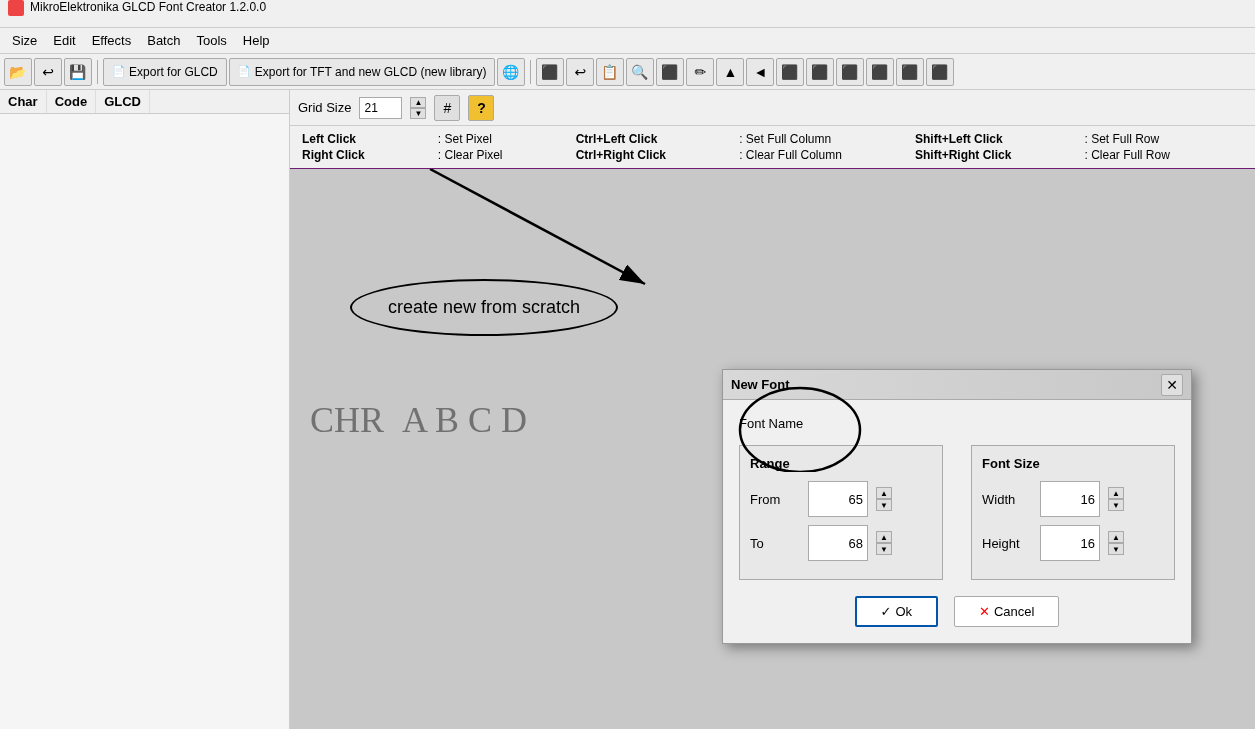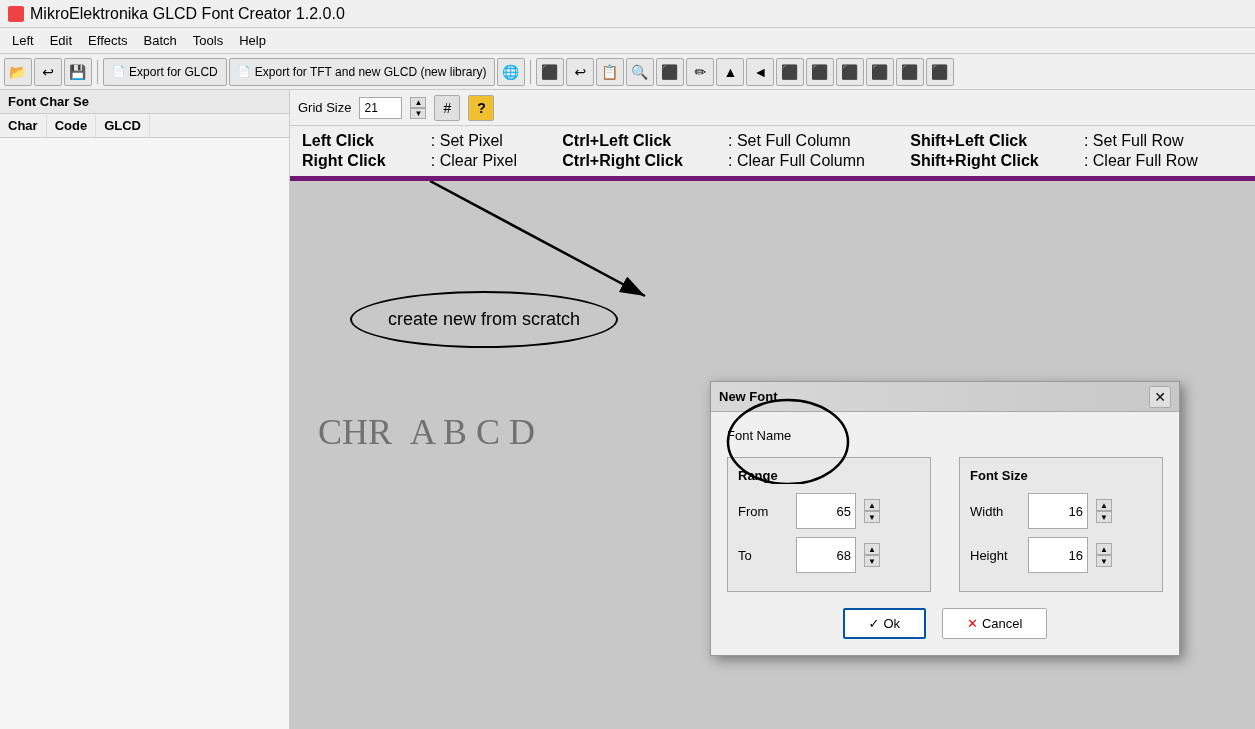--- a/index.html
+++ b/index.html
@@ -3,24 +3,24 @@
   <meta charset="utf-8">
   <style>
     * { box-sizing: border-box; margin: 0; padding: 0; }
     body { font-family: 'Segoe UI', Tahoma, Geneva, Verdana, sans-serif; font-size: 13px; background: #f0f0f0; overflow: hidden; user-select: none; }
 
     
     .title-bar {
       background: #f0f0f0;
       height: 28px;
       display: flex;
-      align-items: center;
+      align-items: flex-start;
       padding: 0 8px;
       border-bottom: 1px solid #ccc;
-      font-size: 16px;
+      font-size: 12px;
     }
     .title-bar-icon { width: 16px; height: 16px; background: #e44; border-radius: 2px; margin-right: 6px; display: inline-block; }
 
     
     .menu-bar {
       background: #f0f0f0;
       height: 26px;
       display: flex;
       align-items: center;
       padding: 0 4px;
@@ -152,22 +152,22 @@
       border-radius: 2px;
       cursor: pointer;
       font-size: 14px;
       display: flex; align-items: center; justify-content: center;
     }
 
     
     .shortcut-info {
       background: #f0f0f0;
       padding: 6px 12px;
-      border-bottom: 5px solid #701a75;
-      font-size: 16px;
+      border-bottom: 1px solid #701a75;
+      font-size: 12px;
       display: grid;
       grid-template-columns: auto auto auto auto auto auto;
       gap: 2px 0;
     }
     .shortcut-key { font-weight: bold; }
     .shortcut-val { }
 
     
     .canvas-area {
       flex: 1;
@@ -204,21 +204,21 @@
     .arrow-svg {
       position: absolute;
       top: 0; left: 0;
       width: 100%; height: 100%;
     }
 
     
     .dialog {
       position: absolute;
       top: 200px;
-      left: 420px;
+      left: 432px;
       width: 470px;
       background: #f0f0f0;
       border: 1px solid #999;
       box-shadow: 4px 4px 12px rgba(0,0,0,0.4);
       pointer-events: all;
     }
     .dialog-titlebar {
       background: linear-gradient(to right, #d8d8d8, #c8c8c8);
       height: 30px;
       display: flex;
@@ -334,21 +334,21 @@
   </style>
 </head>
 <body>
 
 <div class="title-bar">
   <span class="title-bar-icon"></span>
   <span>MikroElektronika GLCD Font Creator 1.2.0.0</span>
 </div>
 
 <div class="menu-bar">
-  <span class="menu-item">Left</span>
+  <span class="menu-item">Size</span>
   <span class="menu-item">Edit</span>
   <span class="menu-item">Effects</span>
   <span class="menu-item">Batch</span>
   <span class="menu-item">Tools</span>
   <span class="menu-item">Help</span>
 </div>
 
 <div class="toolbar">
   <div class="toolbar-btn" title="Open">📂</div>
   <div class="toolbar-btn" title="Undo">↩</div>
@@ -376,21 +376,20 @@
   <div class="toolbar-btn">⬛</div>
   <div class="toolbar-btn">⬛</div>
   <div class="toolbar-btn">⬛</div>
   <div class="toolbar-btn">⬛</div>
   <div class="toolbar-btn">⬛</div>
 </div>
 
 <div class="main-layout">
 
   <div class="left-panel">
-    <div class="left-panel-title">Font Char Se</div>
     <div class="left-panel-cols">
       <div class="left-panel-col">Char</div>
       <div class="left-panel-col">Code</div>
       <div class="left-panel-col">GLCD</div>
     </div>
   </div>
 
   <div class="right-panel">
 
     <div class="grid-controls">
@@ -428,21 +427,21 @@
           <marker id="arrowhead" markerWidth="10" markerHeight="7" refX="10" refY="3.5" orient="auto">
             <polygon points="0 0, 10 3.5, 0 7" fill="black"></polygon>
           </marker>
         </defs>
       </svg>
 
       <div class="bubble">
         <span>create new from scratch</span>
       </div>
 
-      <div class="sketch-chars" style="font-family: 'Comic Sans MS', cursive; font-size:36px; color:#555; position:absolute; top:230px; left:28px; opacity:0.75;">
+      <div class="sketch-chars" style="font-family: 'Comic Sans MS', cursive; font-size:36px; color:#555; position:absolute; top:230px; left:20px; opacity:0.75;">
         <span>CHR&nbsp;&nbsp;A B C D</span>
       </div>
 
       <div class="dialog">
         <div class="dialog-titlebar">
           <span class="dialog-title">New Font</span>
           <div class="dialog-close">✕</div>
         </div>
         <div class="dialog-body">
 

